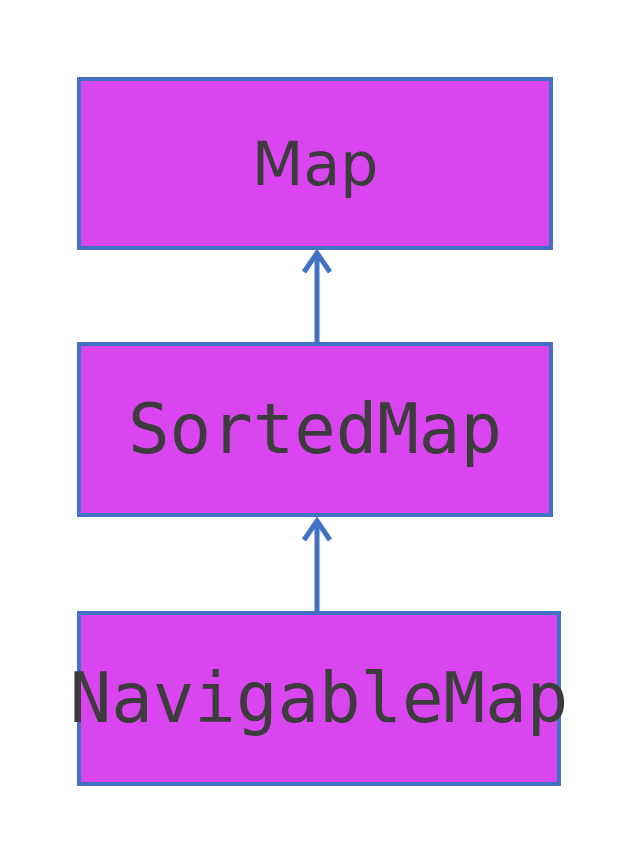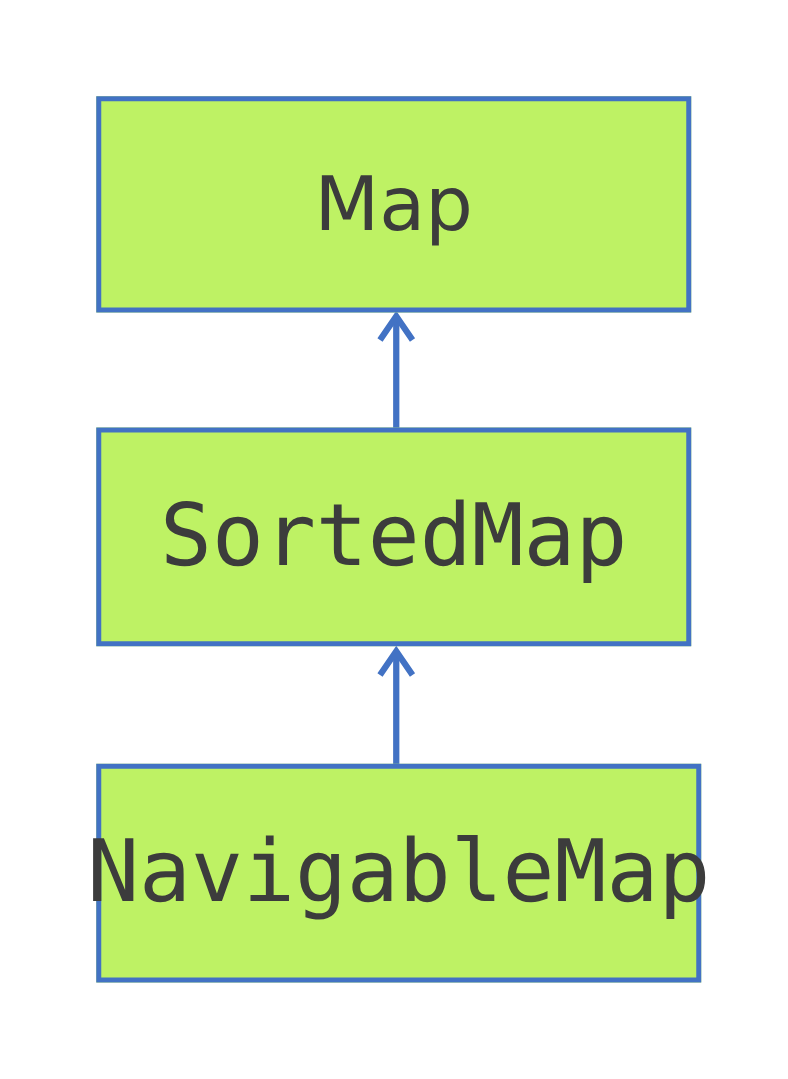--- a/index.html
+++ b/index.html
@@ -10,21 +10,21 @@
   #canvas {
     position: relative;
     width: 630px;
     height: 863px;
     background: #ffffff;
     overflow: hidden;
   }
   .node {
     position: absolute;
     box-sizing: border-box;
-    background: #bef264;
+    background: #d946ef;
     display: flex;
     align-items: center;
     justify-content: center;
     user-select: none;
   }
   .node-label {
     color: #3c3c3c;
     line-height: 1;
     white-space: nowrap;
   }

